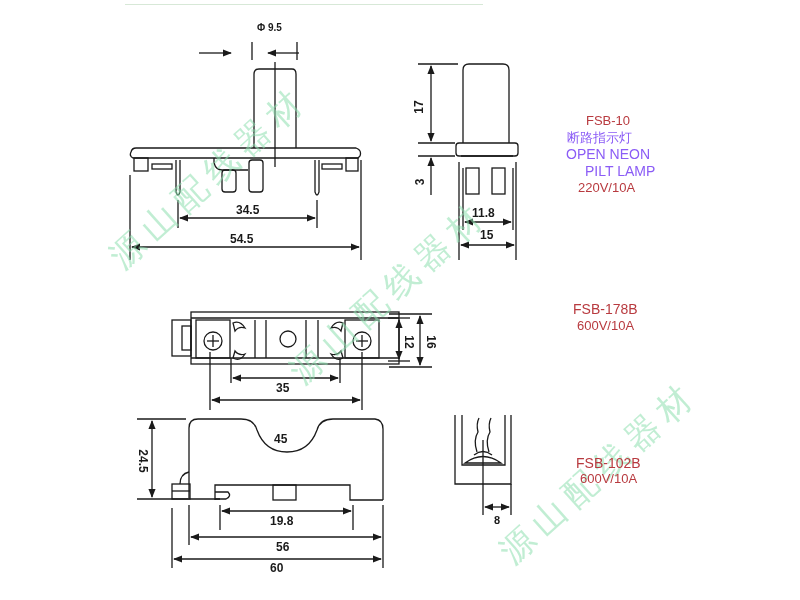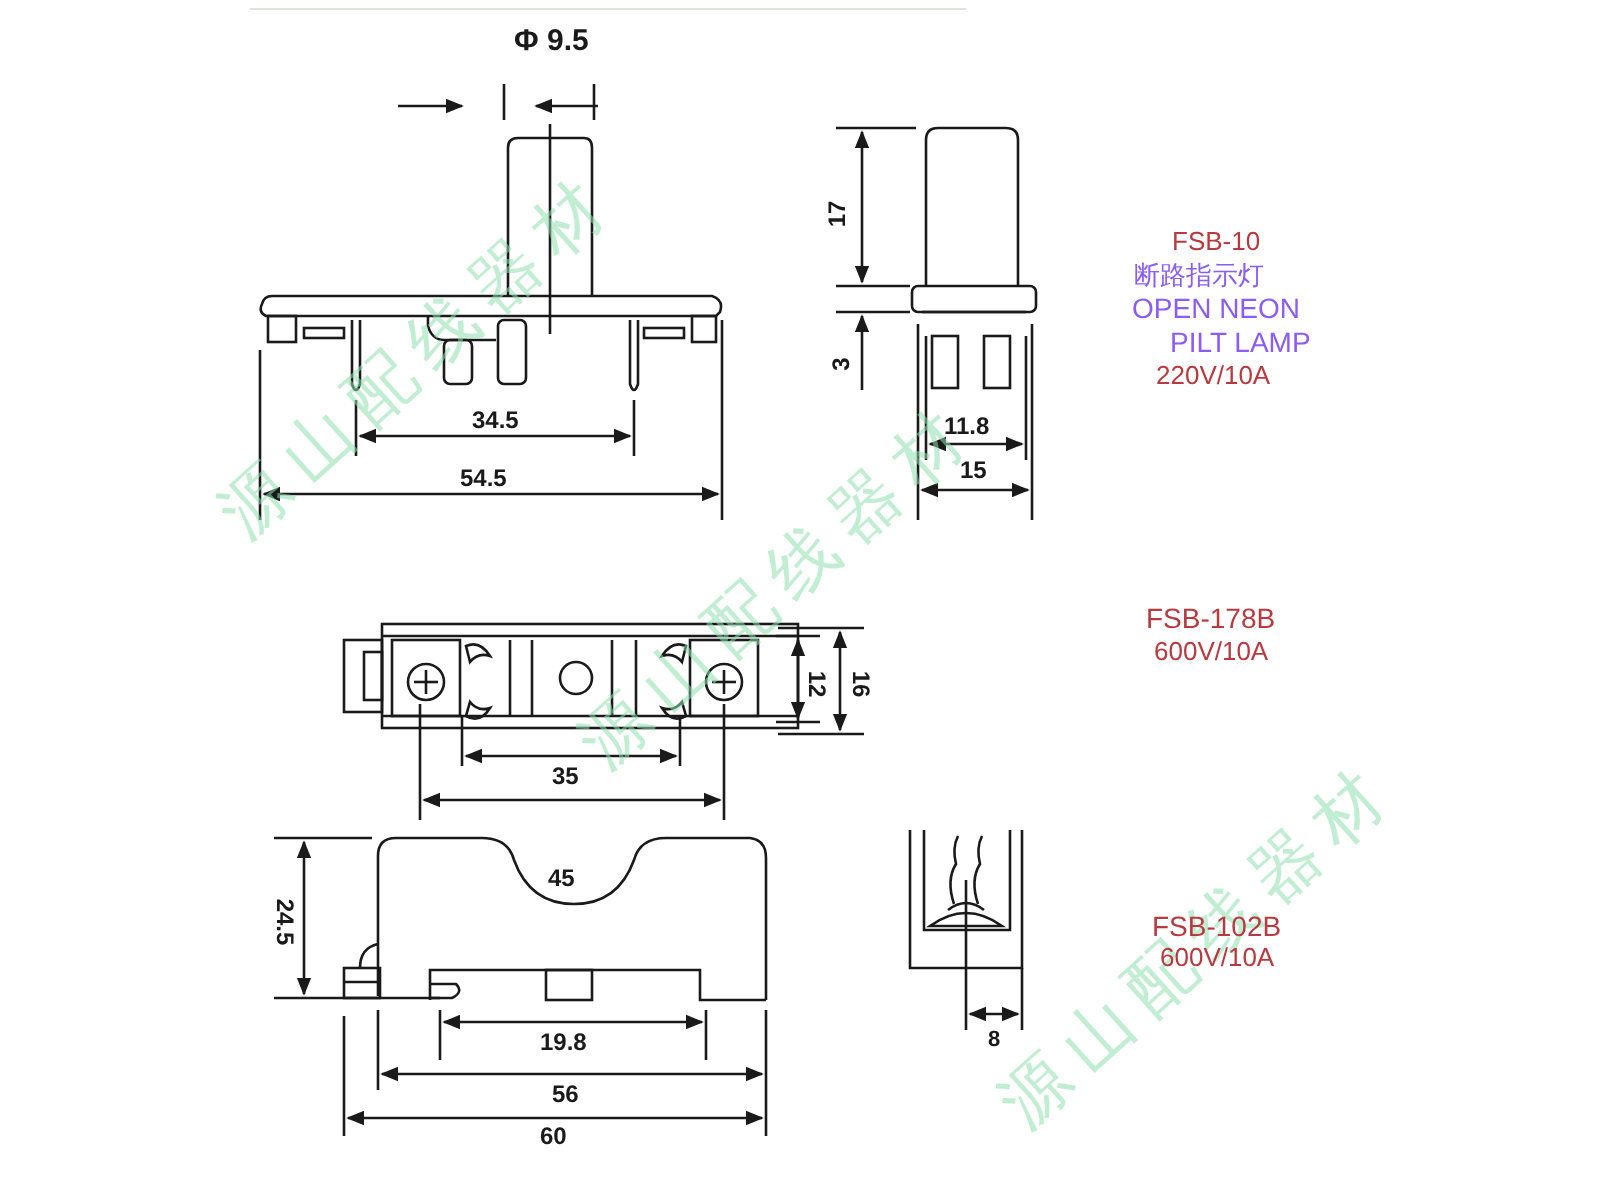--- a/index.html
+++ b/index.html
@@ -138,21 +138,21 @@
       <line x1="511" y1="484" x2="511" y2="515"></line>
       <line x1="485" y1="507" x2="509" y2="507" marker-start="url(#ar)" marker-end="url(#ar)"></line>
     </g>
   </g>
 </svg>
 
 <div class="wm" style="left:100px;top:245px;transform:rotate(-42deg);">源山配线器材</div>
 <div class="wm" style="left:280px;top:360px;transform:rotate(-42deg);">源山配线器材</div>
 <div class="wm" style="left:490px;top:540px;transform:rotate(-42deg);">源山配线器材</div>
 
-<div class="lbl dim" style="left:257px;top:12px;font-size:15px;text-align:center;">Φ 9.5</div>
+<div class="lbl dim" style="left:257px;top:22px;font-size:10px;text-align:center;">Φ 9.5</div>
 <div class="lbl dim" style="left:236px;top:203px;">34.5</div>
 <div class="lbl dim" style="left:230px;top:232px;">54.5</div>
 <div class="lbl dim" style="left:412px;top:100px;transform:rotate(-90deg);">17</div>
 <div class="lbl dim" style="left:417px;top:175px;transform:rotate(-90deg);">3</div>
 <div class="lbl dim" style="left:472px;top:206px;">11.8</div>
 <div class="lbl dim" style="left:480px;top:228px;">15</div>
 
 <div class="lbl red" style="left:586px;top:113px;">FSB-10</div>
 <div class="lbl blk" style="left:567px;top:129px;font-family:'DejaVu Sans',sans-serif;font-size:13px;">断路指示灯</div>
 <div class="lbl blk" style="left:566px;top:146px;">OPEN NEON</div>

